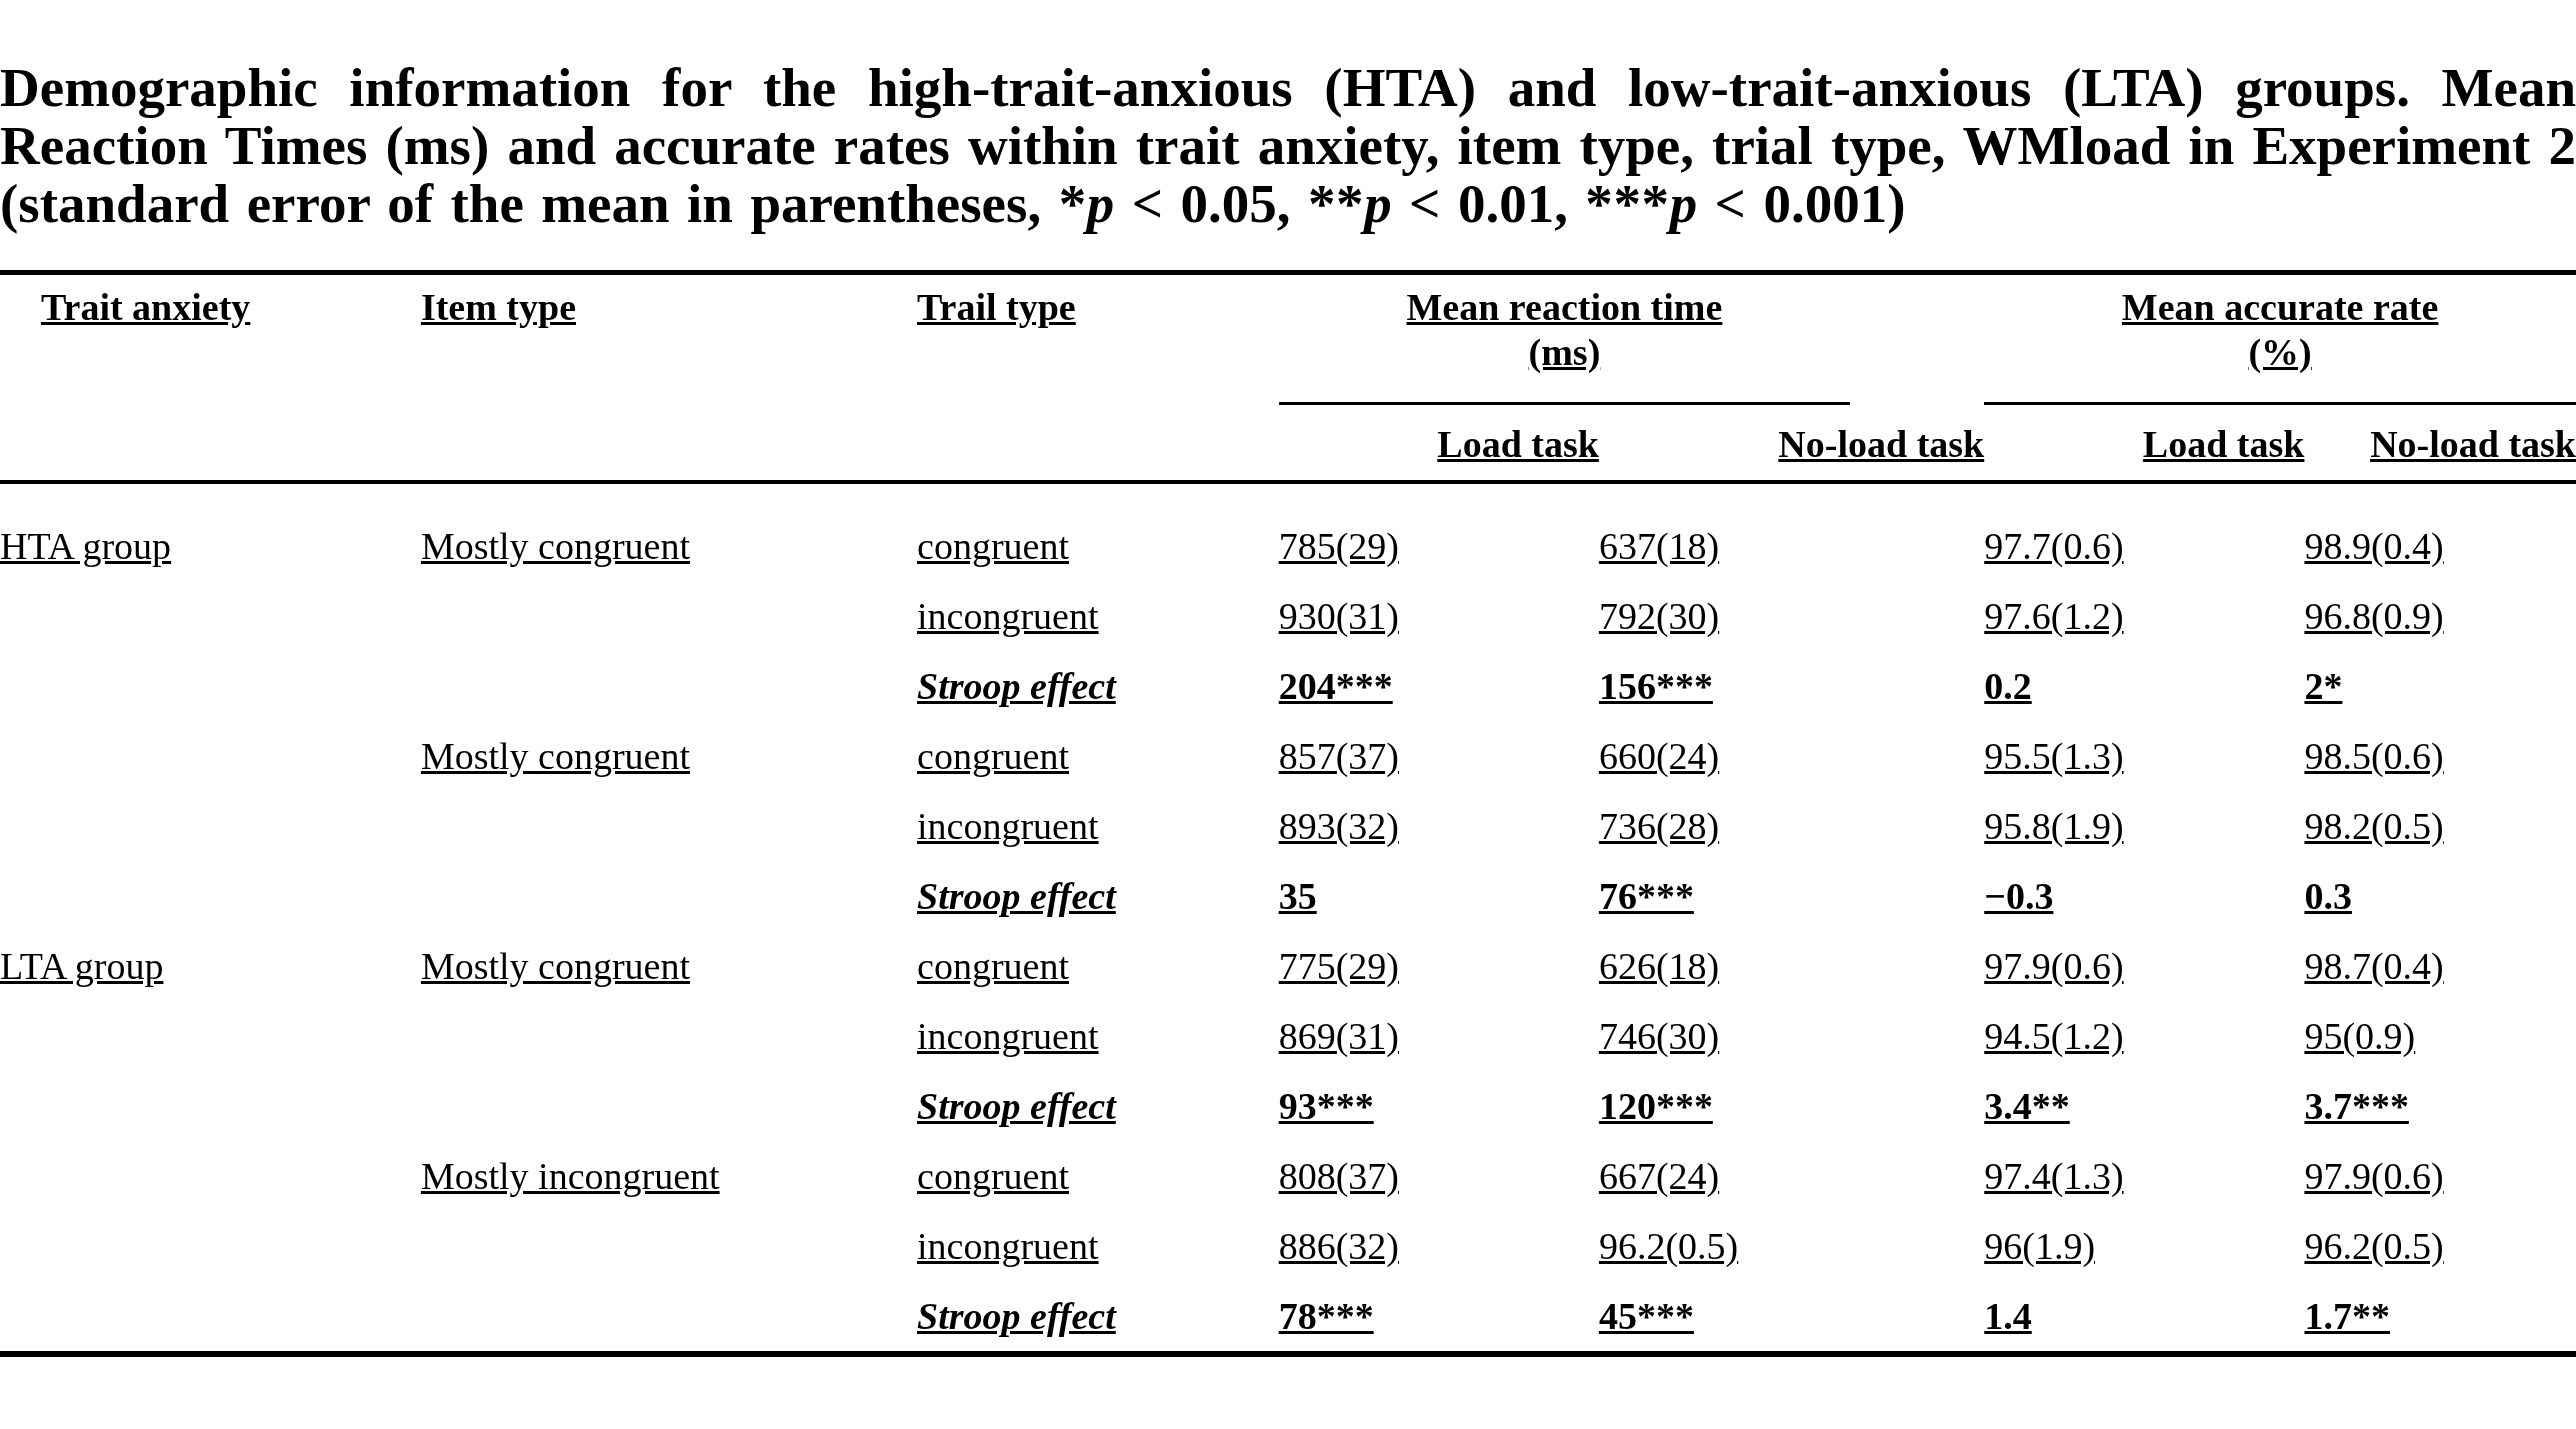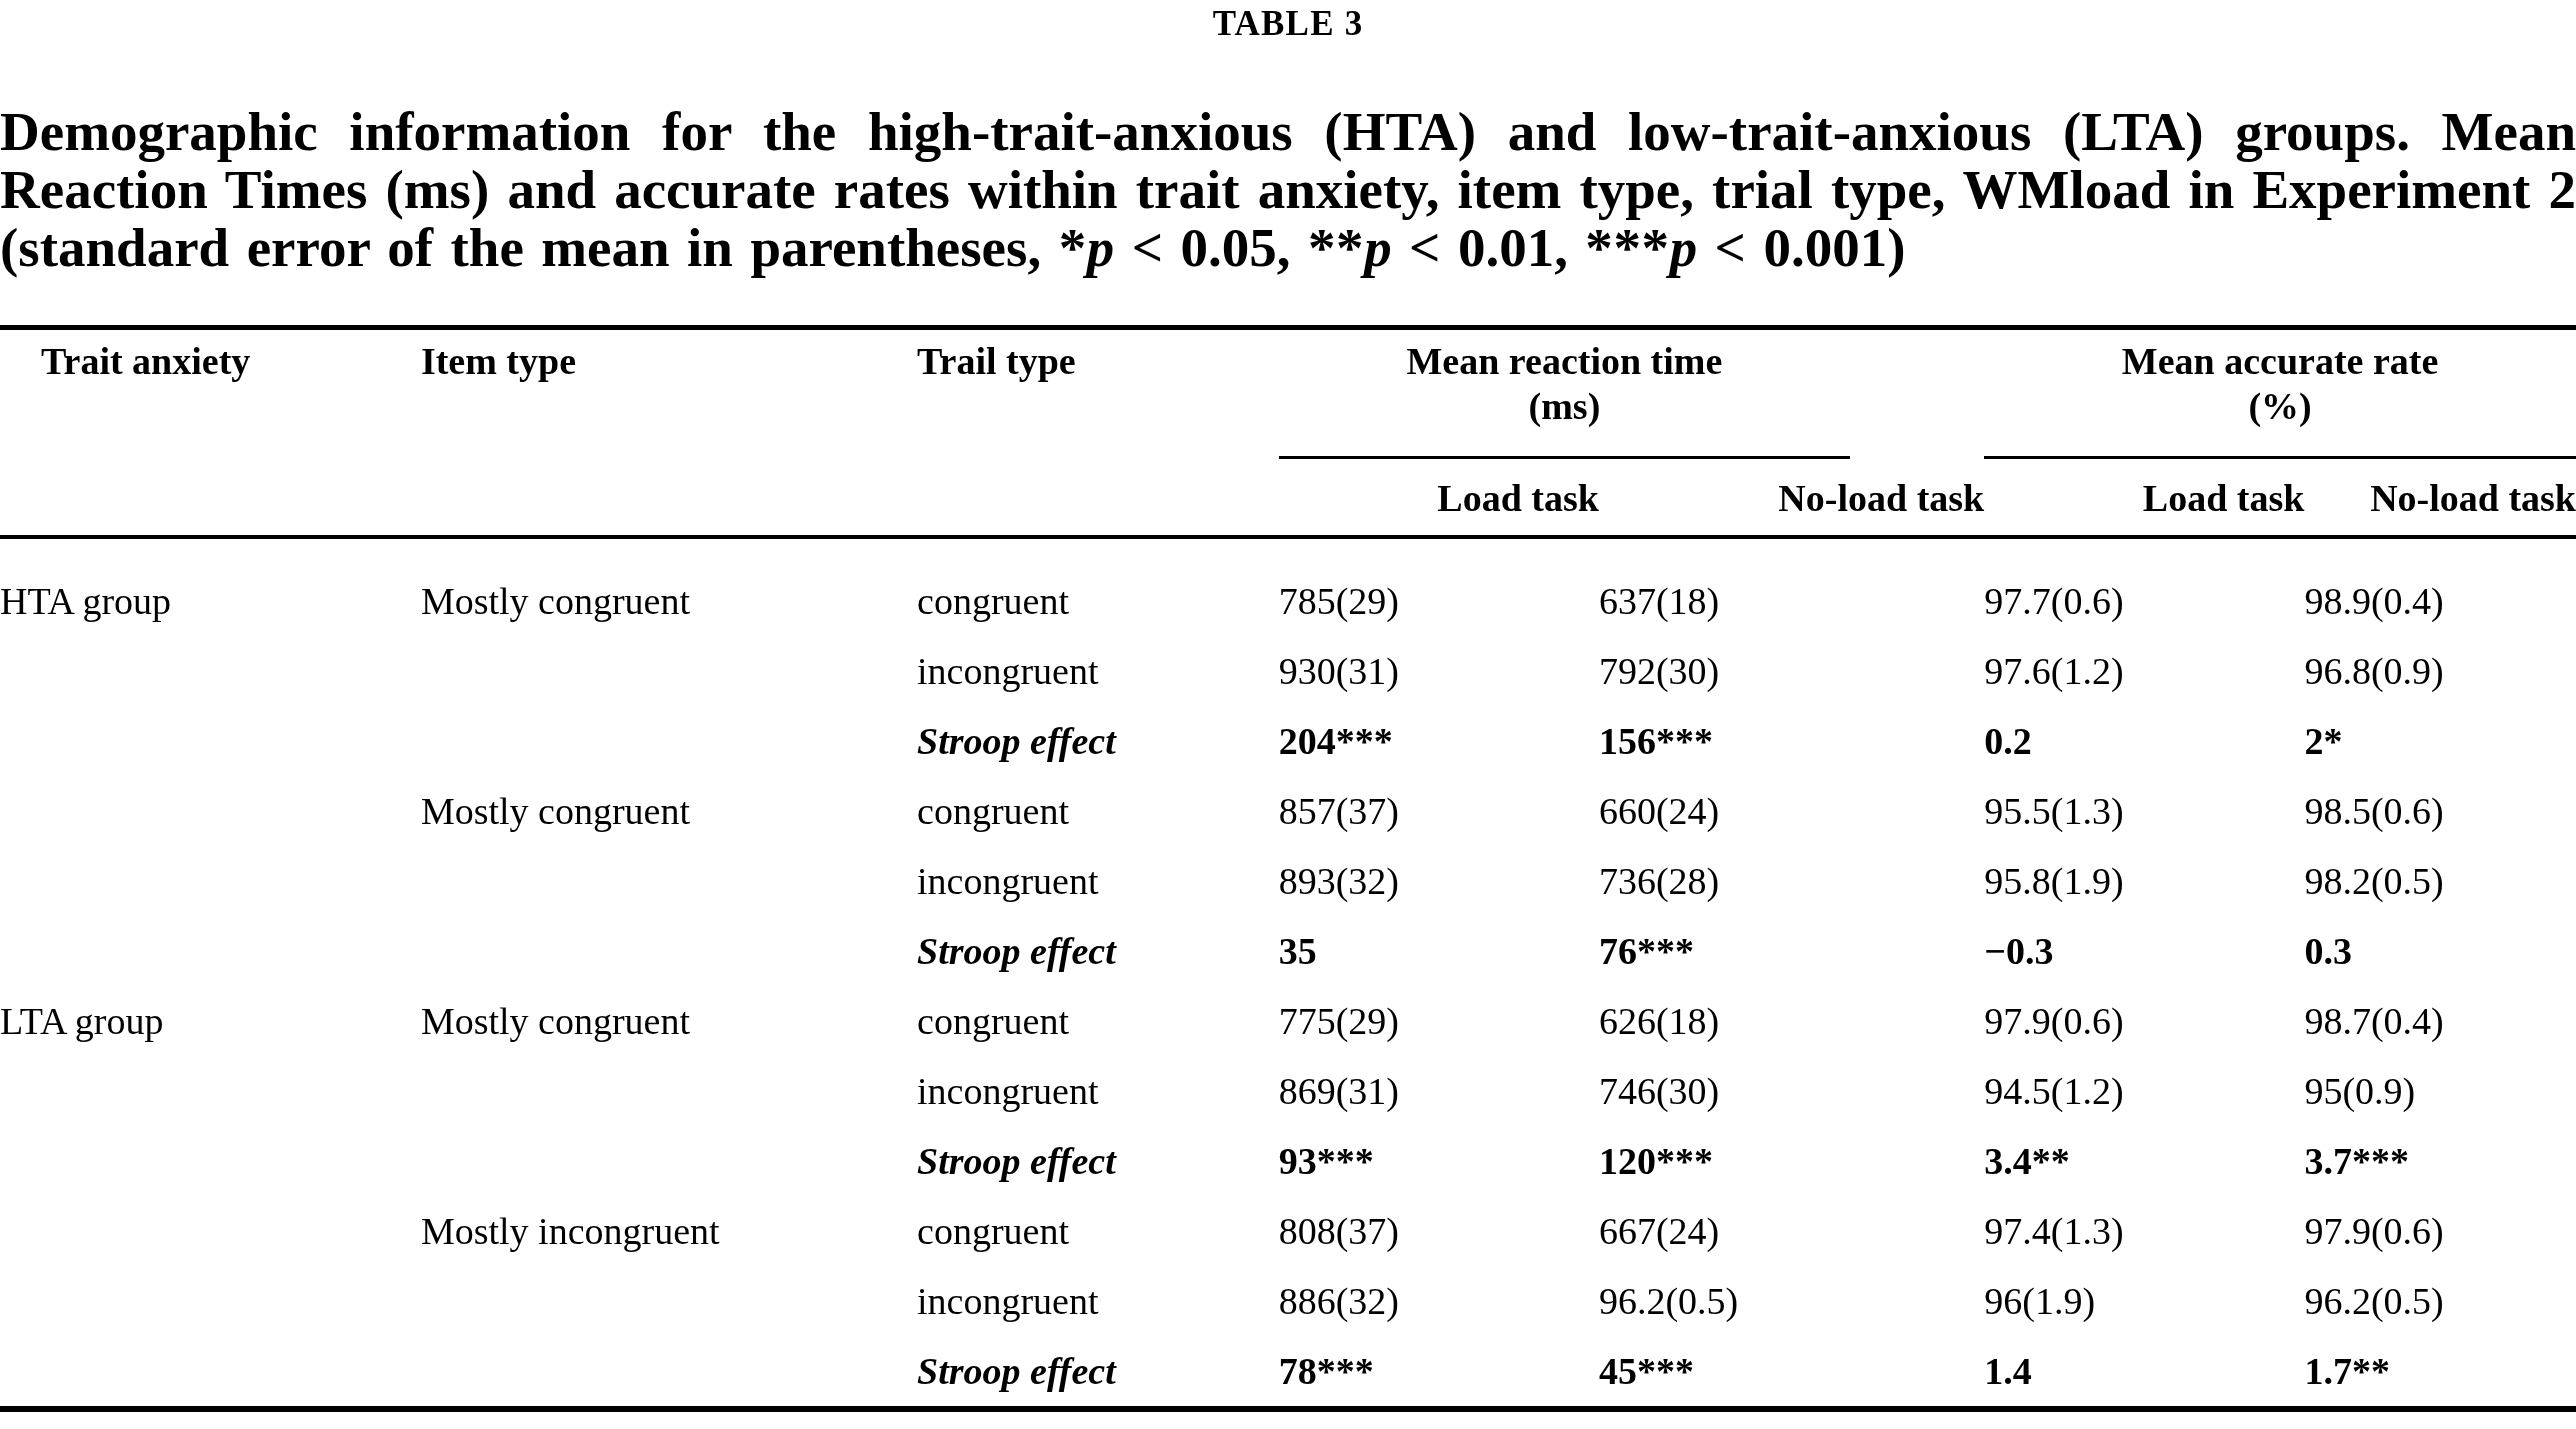--- a/index.html
+++ b/index.html
@@ -31,24 +31,25 @@
     text-align: justify;
     word-spacing: 3.7px;
   }
   .caption .it { font-style: italic; }
   .caption .star { letter-spacing: 0.6px; }
 
   table.results {
     width: 100%;
     table-layout: fixed;
     border-collapse: collapse;
-    margin-top: 48px;
+    margin-top: 37px;
     border-top: 5.5px solid #000;
     border-bottom: 6.7px solid #000;
     font-size: 38px;
+    text-decoration: underline;
   }
   thead th {
     font-weight: bold;
     text-align: left;
     vertical-align: top;
     padding: 9.8px 0 0 0;
     font-size: 38px;
   }
   thead th.h1 { padding-left: 41px; }
   thead th.spanhead { border-bottom: 4.3px solid #000; }
@@ -76,21 +77,20 @@
   tbody tr.first-data td { padding-top: 27px; }
   tbody td.c1 { }
   tr.em td { font-weight: bold; }
   tr.em td.c3 { font-style: italic; }
 </style>
 </head>
 <body>
 
 <div class="page">
 
-  <div class="table-title">TABLE 3</div>
 
   <div class="caption"><span>Demographic information for the high-trait-anxious (HTA) and low-trait-anxious (LTA) groups. Mean Reaction Times (ms) and accurate rates within trait anxiety, item type, trial type, WMload in Experiment 2 (standard error of the mean in parentheses, </span><span class="star">*</span><span class="it">p</span><span> &lt; 0.05, </span><span class="star">**</span><span class="it">p</span><span> &lt; 0.01, </span><span class="star">***</span><span class="it">p</span><span> &lt; 0.001)</span></div>
 
   <table class="results">
     <colgroup>
       <col style="width:16.34%">
       <col style="width:19.26%">
       <col style="width:14.04%">
       <col style="width:12.43%">
       <col style="width:14.96%">

